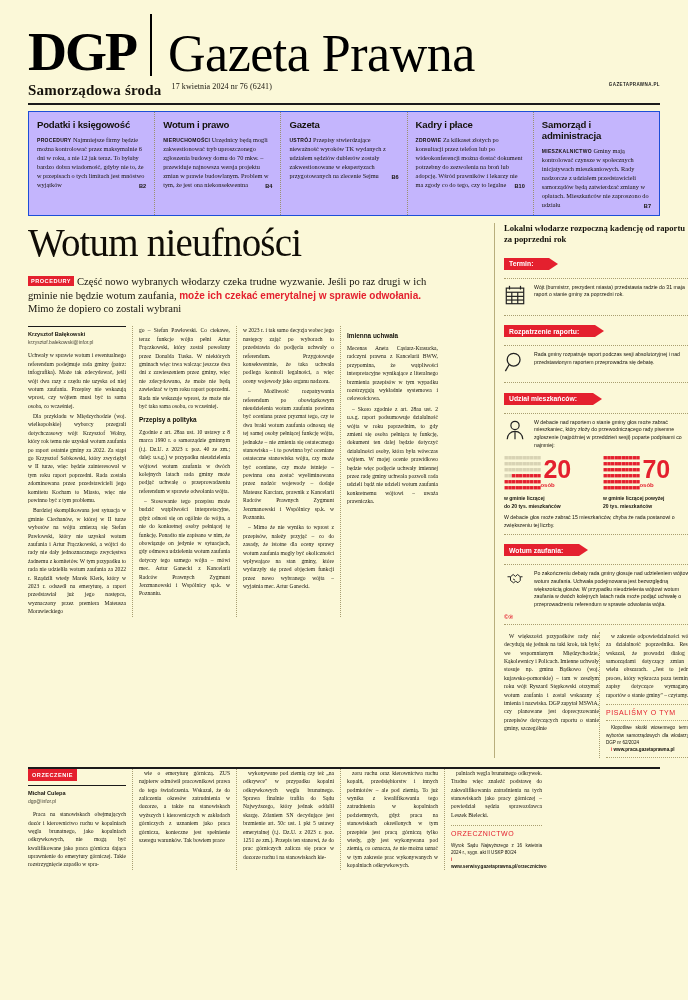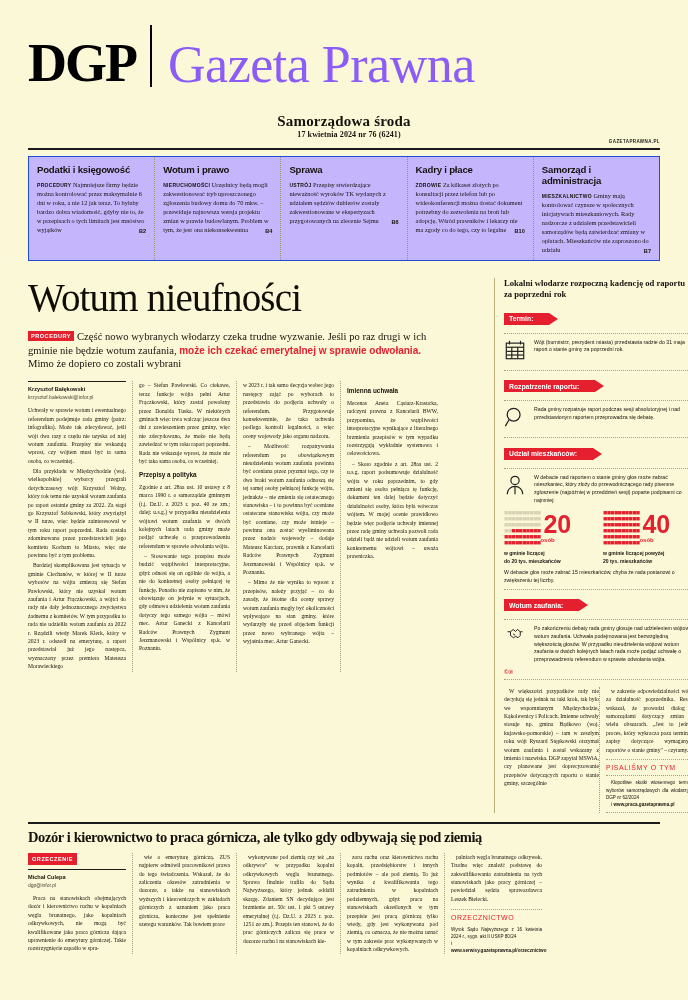--- a/index.html
+++ b/index.html
@@ -3,37 +3,37 @@
 <meta charset="utf-8">
 <style>
   * { box-sizing: border-box; margin: 0; padding: 0; }
   html, body {
     width: 688px; height: 1000px;
     background: #fbf8d8;
     font-family: "Liberation Serif", serif;
     color: #16130c;
     overflow: hidden;
   }
-  .page { position: relative; width: 688px; height: 780px; padding: 11px 28px; }
+  .page { position: relative; width: 688px; height: 780px; padding: 0 28px; }
 
   
   .masthead { display: flex; align-items: flex-end; padding-top: 18px; height: 78px; }
   .logo-dgp {
     font-family: "Liberation Serif", serif;
     font-weight: bold; font-size: 54px; letter-spacing: -2px;
     line-height: 0.95; color: #000;
   }
   .logo-divider { width: 2px; background: #000; height: 62px; margin: 0 16px 2px 14px; }
   .logo-title {
     font-family: "Liberation Serif", serif;
-    font-size: 52px; line-height: 0.95; color: #8b5cf6; letter-spacing: -0.5px;
-  }
-  .dateline { display: flex; align-items: center; margin-top: 24px; flex-direction: column; }
+    font-size: 52px; line-height: 0.95; color: #000000; letter-spacing: -0.5px;
+  }
+  .dateline { display: flex; align-items: flex-start; margin-top: 4px; }
   .dateline-title { font-size: 15px; font-weight: bold; letter-spacing: .2px; }
-  .dateline-date { font-size: 8px; font-weight: bold; margin-left: 10px; letter-spacing: .1px; }
+  .dateline-date { font-size: 8px; font-weight: normal; margin-left: 10px; letter-spacing: .1px; }
   .dateline-url { margin-left: auto; font-size: 4.5px; font-weight: bold; letter-spacing: .4px; color:#1a1a1a;
      font-family: "Liberation Sans", sans-serif; }
   .rule-thick { border-top: 2.2px solid #1b1b1b; margin-top: 4px; }
 
   
   .teasers {
     display: flex; border: 1px solid #1d4ed8; background: #c4b5fd;
     margin-top: 6px; height: 105px;
   }
   .teaser { flex: 1; padding: 7px 8px 6px 8px; position: relative; }
@@ -47,21 +47,21 @@
   .teaser .kicker {
     font-family: "Liberation Sans", sans-serif; font-weight: bold;
     font-size: 5px; letter-spacing: .3px; text-transform: uppercase;
   }
   .teaser .pg {
     font-family: "Liberation Sans", sans-serif; font-weight: bold;
     font-size: 5.6px; float: right; margin-top: 2px;
   }
 
   
-  .main-wrap { display: flex; margin-top: 17px; gap: 40px; }
+  .main-wrap { display: flex; margin-top: 7px; gap: 40px; }
   .main-left { width: 432px; padding-right: 10px; }
   .main-right { width: 200px; border-left: 1px solid #b8ae7c; padding-left: 9px; }
 
   h1.headline {
     font-family: "Liberation Serif", serif;
     font-size: 39px; line-height: 1.04; letter-spacing: -0.8px;
     color: #100d06; font-weight: normal;
   }
   .lede { margin-top: 11px; font-size: 10.6px; line-height: 1.32; }
   .tag-red {
@@ -176,21 +176,21 @@
         <span>Najmniejsze firmy będzie można kontrolować przez maksymalnie 6 dni w roku, a nie 12 jak teraz. To byłaby bardzo dobra wiadomość, gdyby nie to, że w przepisach o tych limitach jest mnóstwo wyjątków</span>
         <span class="pg">B2</span></p>
     </div>
     <div class="teaser">
       <h3>Wotum i prawo</h3>
       <p><span class="kicker">NIERUCHOMOŚCI</span>
         <span>Urzędnicy będą mogli zakwestionować tryb uproszczonego zgłoszenia budowy domu do 70 mkw. – przewiduje najnowsza wersja projektu zmian w prawie budowlanym. Problem w tym, że jest ona niekonsekwentna</span>
         <span class="pg">B4</span></p>
     </div>
     <div class="teaser">
-      <h3>Sprawa</h3>
+      <h3>Gazeta</h3>
       <p><span class="kicker">USTRÓJ</span>
         <span>Przepisy stwierdzające nieważność wyroków TK wydanych z udziałem sędziów dublerów zostały zakwestionowane w ekspertyzach przygotowanych na zlecenie Sejmu</span>
         <span class="pg">B6</span></p>
     </div>
     <div class="teaser">
       <h3>Kadry i płace</h3>
       <p><span class="kicker">ZDROWIE</span>
         <span>Za kilkaset złotych po konsultacji przez telefon lub po wideokonferencji można dostać dokument potrzebny do zezwolenia na broń lub adopcję. Wśród prawników i lekarzy nie ma zgody co do tego, czy to legalne</span>
         <span class="pg">B10</span></p>
     </div>
@@ -304,21 +304,21 @@
           </div>
           <div class="pb-cap">
             <span>w gminie liczącej</span><br>
             <span>do 20 tys. mieszkańców</span>
           </div>
         </div>
         <div class="pb">
           <div class="pb-top">
             <div class="dots"><span class="r">■</span><span class="r">■</span><span class="r">■</span><span class="r">■</span><span class="r">■</span><span class="r">■</span><span class="r">■</span><span class="r">■</span><span class="r">■</span><span class="r">■</span><br><span class="r">■</span><span class="r">■</span><span class="r">■</span><span class="r">■</span><span class="r">■</span><span class="r">■</span><span class="r">■</span><span class="r">■</span><span class="r">■</span><span class="r">■</span><br><span class="r">■</span><span class="r">■</span><span class="r">■</span><span class="r">■</span><span class="r">■</span><span class="r">■</span><span class="r">■</span><span class="r">■</span><span class="r">■</span><span class="r">■</span><br><span class="r">■</span><span class="r">■</span><span class="r">■</span><span class="r">■</span><span class="r">■</span><span class="r">■</span><span class="r">■</span><span class="r">■</span><span class="r">■</span><span class="r">■</span><br><span class="r">■</span><span class="r">■</span><span class="r">■</span><span class="r">■</span><span class="r">■</span><span class="r">■</span><span class="r">■</span><span class="r">■</span><span class="r">■</span><span class="r">■</span><br><span class="r">■</span><span class="r">■</span><span class="r">■</span><span class="r">■</span><span class="r">■</span><span class="r">■</span><span class="r">■</span><span class="r">■</span><span class="r">■</span><span class="r">■</span><br></div>
             <div>
-              <span class="pb-num">40</span>
+              <span class="pb-num">70</span>
               <span class="pb-unit">osób</span>
             </div>
           </div>
           <div class="pb-cap">
             <span>w gminie liczącej powyżej</span><br>
             <span>20 tys. mieszkańców</span>
           </div>
         </div>
       </div>
 
@@ -352,21 +352,20 @@
             <p>Kłopotliwe skutki wiosennego terminu wyborów samorządowych dla włodarzy – DGP nr 62/2024</p>
             <p><span class="arrow-red">i</span>
               <span class="link">www.praca.gazetaprawna.pl</span></p>
           </div>
         </div>
       </div>
     </div>
   </div>
 
   <div class="bottom-sep"></div>
-  <h2 class="headline2">Dozór i kierownictwo to praca górnicza, ale tylko gdy odbywają się pod ziemią</h2>
 
   <div class="bcols">
     <div class="bcol">
       <div>
         <span class="tag-red" style="font-size:5.6px;padding:2px 4px;">ORZECZENIE</span>
       </div>
       <div class="byline-rule" style="margin-top:4px;"></div>
       <div class="byline-name">Michał Culepa</div>
       <div class="byline-mail">dgp@infor.pl</div>
       <p class="noind">Praca na stanowiskach obejmujących dozór i kierownictwo ruchu w kopalniach węgla brunatnego, jako kopalniach odkrywkowych, nie mogą być kwalifikowane jako praca górnicza dająca uprawnienie do emerytury górniczej. Takie rozstrzygnięcie zapadło w spra-</p>

